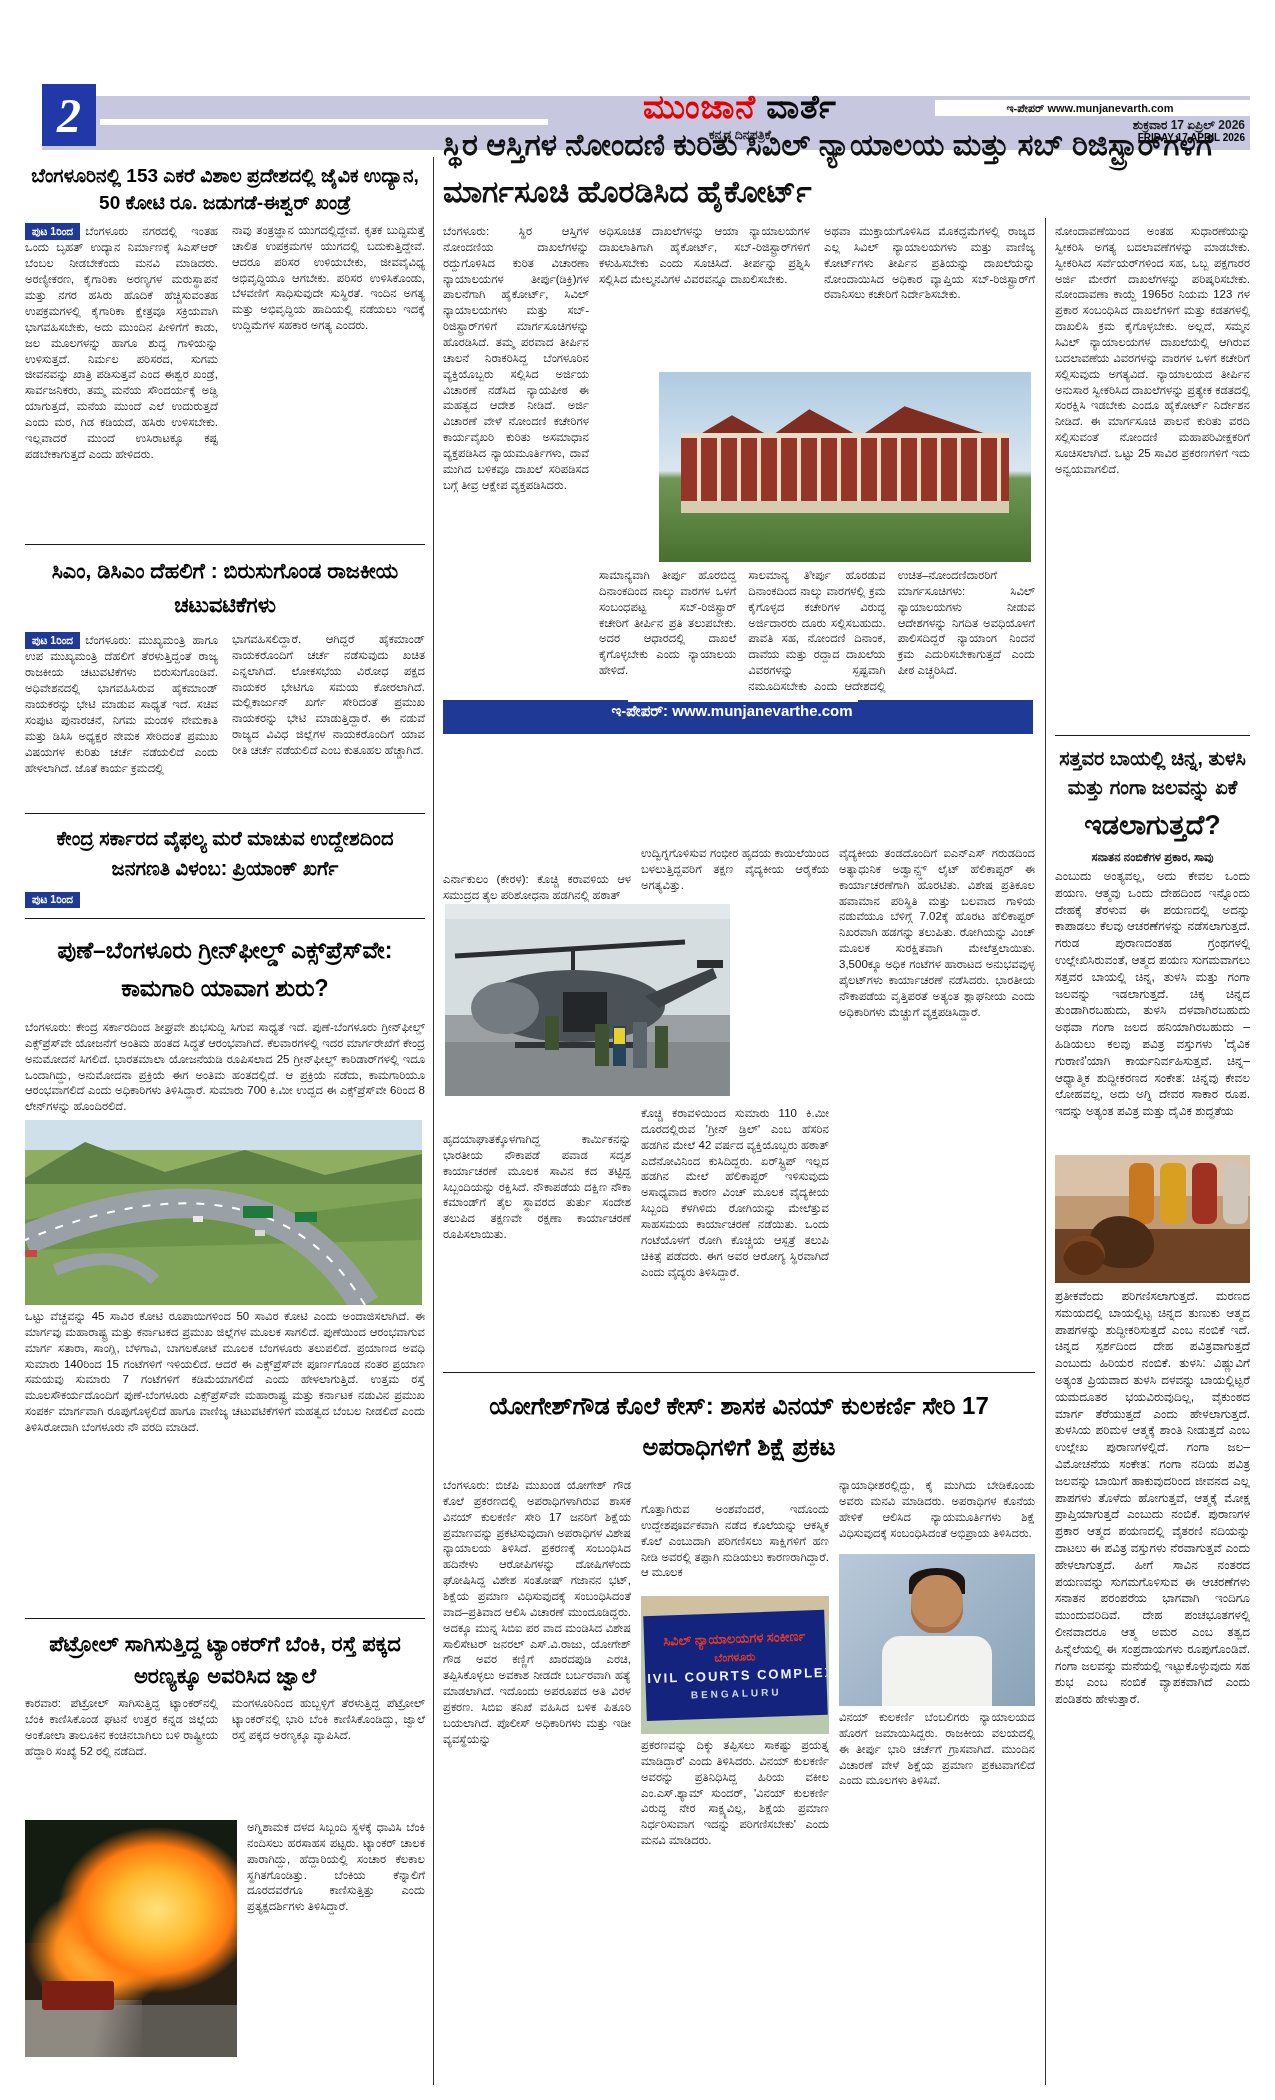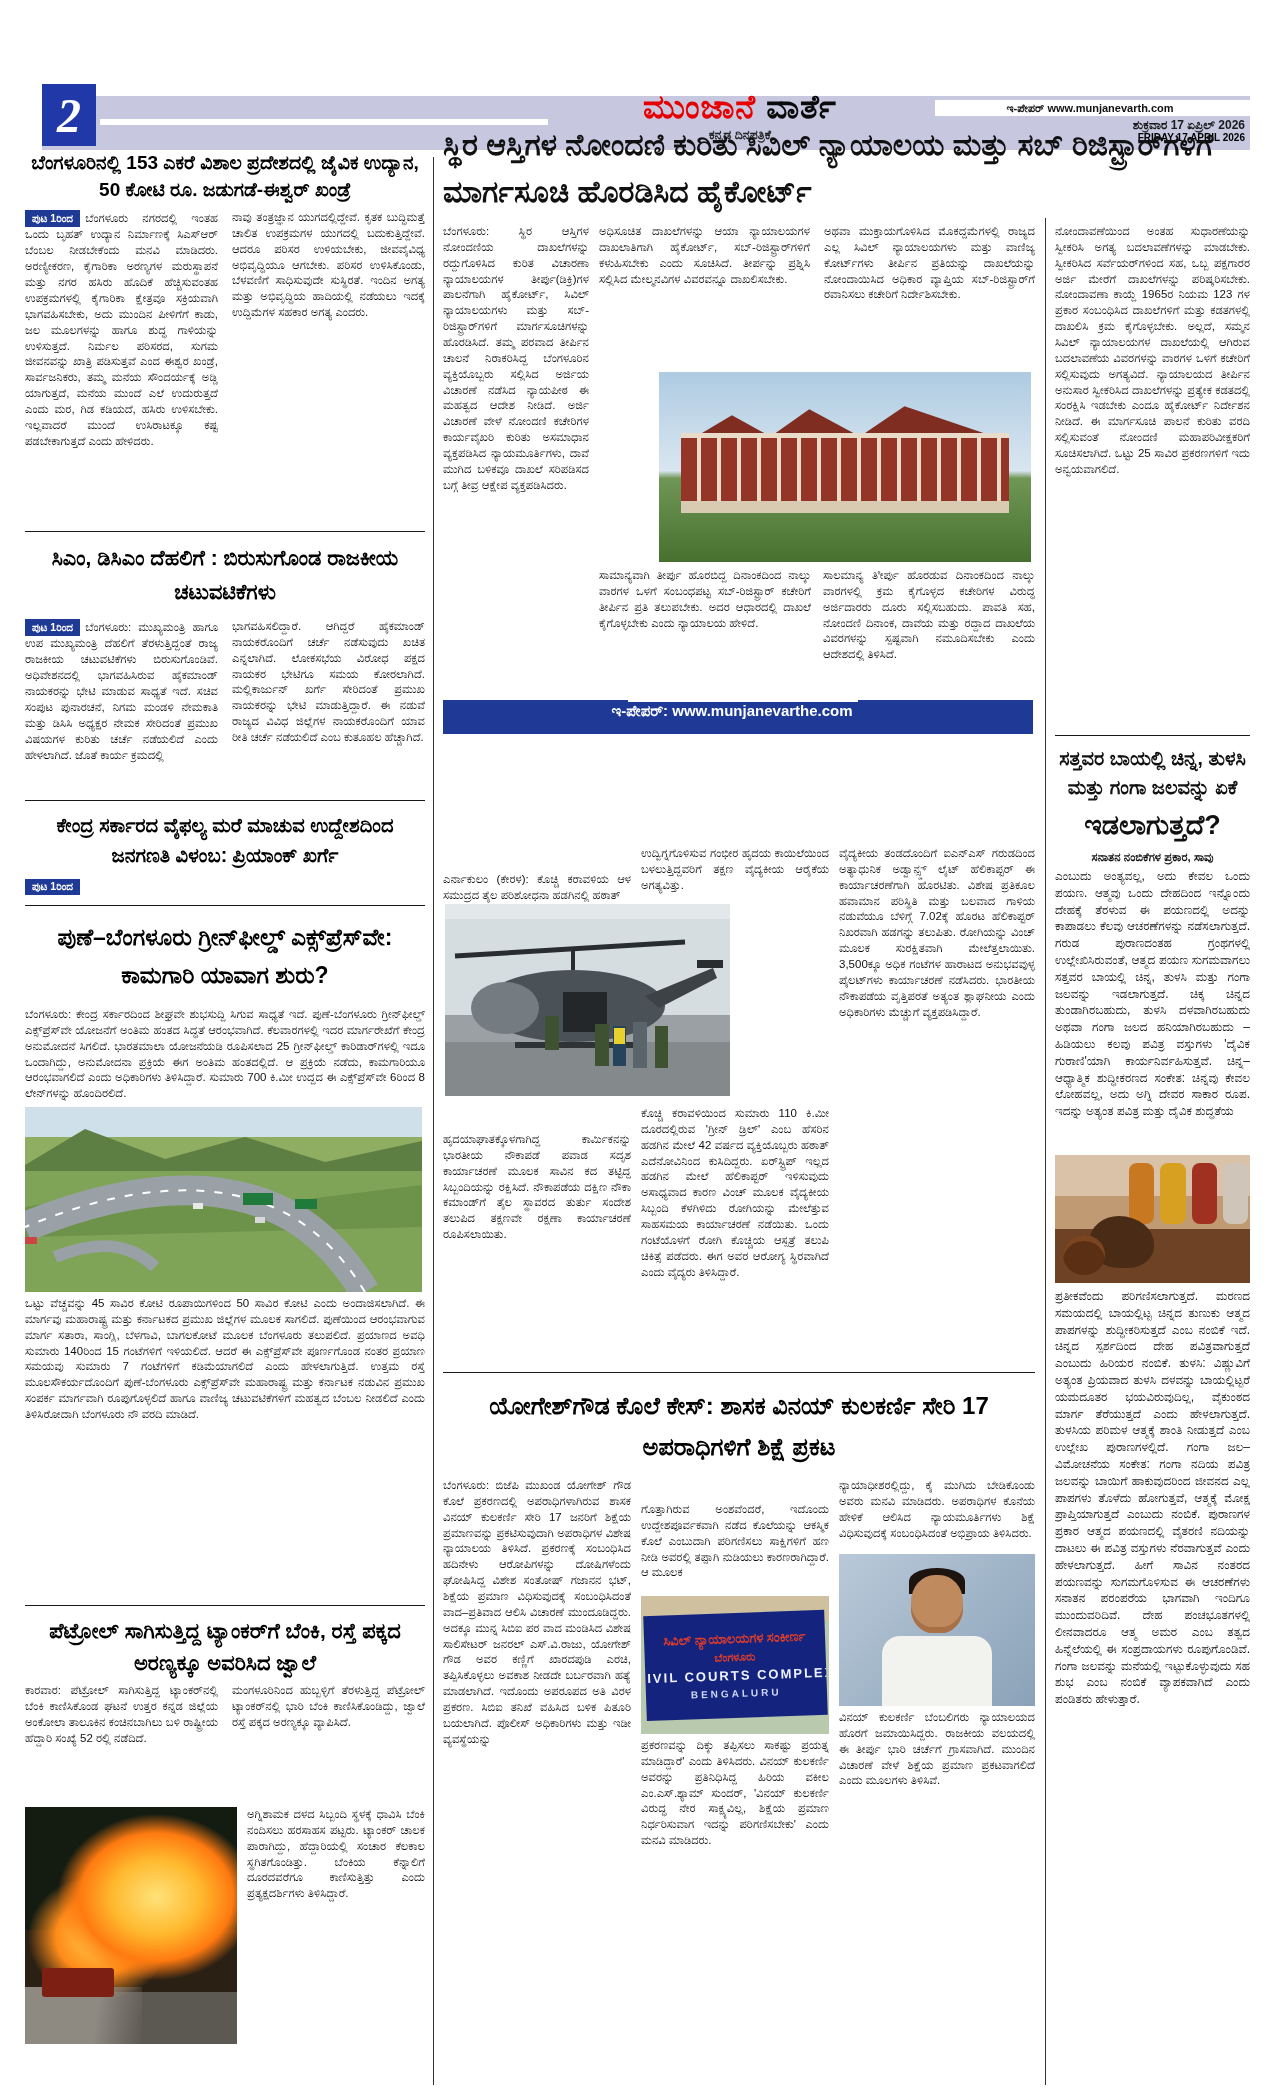--- a/index.html
+++ b/index.html
@@ -94,21 +94,21 @@
     </div>
     <div class="mast-tag">ಕನ್ನಡ ದಿನಪತ್ರಿಕೆ</div>
   </div>
   <div class="abs hdr-white">ಇ-ಪೇಪರ್ www.munjanevarth.com</div>
   <div class="abs hdr-datekn">ಶ‍ುಕ್ರವಾರ 17 ಏಪ್ರಿಲ್ 2026</div>
   <div class="abs hdr-dateen">FRIDAY 17 APRIL 2026</div>
 
   <div class="abs vline" style="left:433px;top:157px;height:1928px;"></div>
   <div class="abs vline" style="left:1045px;top:218px;height:1867px;"></div>
 
-  <div class="abs" style="left:25px;top:150px;width:400px;">
+  <div class="abs" style="left:25px;top:163px;width:400px;">
 
     <div class="hl" style="font-size:19px;line-height:1.4;height:56px;">ಬೆಂಗಳೂರಿನಲ್ಲಿ 153 ಎಕರೆ ವಿಶಾಲ ಪ್ರದೇಶದಲ್ಲಿ ಜೈವಿಕ ಉದ್ಯಾನ, 50 ಕೋಟಿ ರೂ. ಜಡುಗಡೆ-ಈಶ್ವರ್ ಖಂಡ್ರೆ</div>
 
     <div class="cols2 body" style="height:312px;margin-top:4px;">
       <div><span class="tag">ಪುಟ 1ರಿಂದ</span><span>ಬೆಂಗಳೂರು ನಗರದಲ್ಲಿ ಇಂತಹ ಒಂದು ಬೃಹತ್ ಉದ್ಯಾನ ನಿರ್ಮಾಣಕ್ಕೆ ಸಿಎಸ್ಆರ್ ಬೆಂಬಲ ನೀಡಬೇಕೆಂದು ಮನವಿ ಮಾಡಿದರು. ಅರಣ್ಯೀಕರಣ, ಕೈಗಾರಿಕಾ ಅರಣ್ಯಗಳ ಮರುಸ್ಥಾಪನೆ ಮತ್ತು ನಗರ ಹಸಿರು ಹೊದಿಕೆ ಹೆಚ್ಚಿಸುವಂತಹ ಉಪಕ್ರಮಗಳಲ್ಲಿ ಕೈಗಾರಿಕಾ ಕ್ಷೇತ್ರವೂ ಸಕ್ರಿಯವಾಗಿ ಭಾಗವಹಿಸಬೇಕು, ಅದು ಮುಂದಿನ ಪೀಳಿಗೆಗೆ ಕಾಡು, ಜಲ ಮೂಲಗಳನ್ನು ಹಾಗೂ ಶುದ್ಧ ಗಾಳಿಯನ್ನು ಉಳಿಸುತ್ತದೆ. ನಿರ್ಮಲ ಪರಿಸರದ, ಸುಗಮ ಜೀವನವನ್ನು ಖಾತ್ರಿ ಪಡಿಸುತ್ತವೆ ಎಂದ ಈಶ್ವರ ಖಂಡ್ರೆ, ಸಾರ್ವಜನಿಕರು, ತಮ್ಮ ಮನೆಯ ಸೌಂದರ್ಯಕ್ಕೆ ಅಡ್ಡಿ ಯಾಗುತ್ತದೆ, ಮನೆಯ ಮುಂದೆ ಎಲೆ ಉದುರುತ್ತದೆ ಎಂದು ಮರ, ಗಿಡ ಕಡಿಯದೆ, ಹಸಿರು ಉಳಿಸಬೇಕು. ಇಲ್ಲವಾದರೆ ಮುಂದೆ ಉಸಿರಾಟಕ್ಕೂ ಕಷ್ಟ ಪಡಬೇಕಾಗುತ್ತದೆ ಎಂದು ಹೇಳಿದರು.</span></div>
       <div>ನಾವು ತಂತ್ರಜ್ಞಾನ ಯುಗದಲ್ಲಿದ್ದೇವೆ. ಕೃತಕ ಬುದ್ಧಿಮತ್ತೆ ಚಾಲಿತ ಉಪಕ್ರಮಗಳ ಯುಗದಲ್ಲಿ ಬದುಕುತ್ತಿದ್ದೇವೆ. ಆದರೂ ಪರಿಸರ ಉಳಿಯಬೇಕು, ಜೀವವೈವಿಧ್ಯ ಅಭಿವೃದ್ಧಿಯೂ ಆಗಬೇಕು. ಪರಿಸರ ಉಳಿಸಿಕೊಂಡು, ಬೆಳವಣಿಗೆ ಸಾಧಿಸುವುದೇ ಸುಸ್ಥಿರತೆ. ಇಂದಿನ ಅಗತ್ಯ ಮತ್ತು ಅಭಿವೃದ್ಧಿಯ ಹಾದಿಯಲ್ಲಿ ನಡೆಯಲು ಇದಕ್ಕೆ ಉದ್ದಿಮೆಗಳ ಸಹಕಾರ ಅಗತ್ಯ ಎಂದರು.</div>
     </div>
 
     <div class="hrule" style="margin:9px 0;"></div>
 
@@ -178,20 +178,21 @@
       <div>ಅಥವಾ ಮುಕ್ತಾಯಗೊಳಿಸಿದ ಮೊಕದ್ದಮೆಗಳಲ್ಲಿ ರಾಜ್ಯದ ಎಲ್ಲ ಸಿವಿಲ್ ನ್ಯಾಯಾಲಯಗಳು ಮತ್ತು ವಾಣಿಜ್ಯ ಕೋರ್ಟ್‌ಗಳು ತೀರ್ಪಿನ ಪ್ರತಿಯನ್ನು ದಾಖಲೆಯನ್ನು ನೋಂದಾಯಿಸಿದ ಅಧಿಕಾರ ವ್ಯಾಪ್ತಿಯ ಸಬ್-ರಿಜಿಸ್ಟ್ರಾರ್‌ಗೆ ರವಾನಿಸಲು ಕಚೇರಿಗೆ ನಿರ್ದೇಶಿಸಬೇಕು.</div>
     </div>
     <div class="ph ph-court" style="width:372px;height:190px;margin:6px 0 6px 60px;">
       <div class="court-roof"></div>
       <div class="court-body"></div>
       <div class="court-base"></div>
     </div>
     <div class="cols3 body" style="height:126px;">
       <div>ಸಾಮಾನ್ಯವಾಗಿ ತೀರ್ಪು ಹೊರಬಿದ್ದ ದಿನಾಂಕದಿಂದ ನಾಲ್ಕು ವಾರಗಳ ಒಳಗೆ ಸಂಬಂಧಪಟ್ಟ ಸಬ್-ರಿಜಿಸ್ಟ್ರಾರ್ ಕಚೇರಿಗೆ ತೀರ್ಪಿನ ಪ್ರತಿ ತಲುಪಬೇಕು. ಅದರ ಆಧಾರದಲ್ಲಿ ದಾಖಲೆ ಕೈಗೊಳ್ಳಬೇಕು ಎಂದು ನ್ಯಾಯಾಲಯ ಹೇಳಿದೆ.</div>
       <div>ಸಾಲಮಾನ್ಯ ತಿೀರ್ಪು ಹೊರಡುವ ದಿನಾಂಕದಿಂದ ನಾಲ್ಕು ವಾರಗಳಲ್ಲಿ ಕ್ರಮ ಕೈಗೊಳ್ಳದ ಕಚೇರಿಗಳ ವಿರುದ್ಧ ಅರ್ಜಿದಾರರು ದೂರು ಸಲ್ಲಿಸಬಹುದು. ಪಾವತಿ ಸಹ, ನೋಂದಣಿ ದಿನಾಂಕ, ದಾವೆಯ ಮತ್ತು ರದ್ದಾದ ದಾಖಲೆಯ ವಿವರಗಳನ್ನು ಸ್ಪಷ್ಟವಾಗಿ ನಮೂದಿಸಬೇಕು ಎಂದು ಆದೇಶದಲ್ಲಿ ತಿಳಿಸಿದೆ.</div>
+      <div>ಉಚಿತ–ನೋಂದಣಿದಾರರಿಗೆ ಮಾರ್ಗಸೂಚಿಗಳು: ಸಿವಿಲ್ ನ್ಯಾಯಾಲಯಗಳು ನೀಡುವ ಆದೇಶಗಳನ್ನು ನಿಗದಿತ ಅವಧಿಯೊಳಗೆ ಪಾಲಿಸದಿದ್ದರೆ ನ್ಯಾಯಾಂಗ ನಿಂದನೆ ಕ್ರಮ ಎದುರಿಸಬೇಕಾಗುತ್ತದೆ ಎಂದು ಪೀಠ ಎಚ್ಚರಿಸಿದೆ.</div>
     </div>
   </div>
 
   <div class="abs body" style="left:1055px;top:224px;width:195px;height:472px;">ನೋಂದಾವಣೆಯಿಂದ ಅಂತಹ ಸುಧಾರಣೆಯನ್ನು ಸ್ವೀಕರಿಸಿ ಅಗತ್ಯ ಬದಲಾವಣೆಗಳನ್ನು ಮಾಡಬೇಕು. ಸ್ವೀಕರಿಸಿದ ಸರ್ವೆಯರ್‌ಗಳಿಂದ ಸಹ, ಒಬ್ಬ ಪಕ್ಷಗಾರರ ಅರ್ಜಿ ಮೇರೆಗೆ ದಾಖಲೆಗಳನ್ನು ಪರಿಷ್ಕರಿಸಬೇಕು. ನೋಂದಾವಣಾ ಕಾಯ್ದೆ 1965ರ ನಿಯಮ 123 ಗಳ ಪ್ರಕಾರ ಸಂಬಂಧಿಸಿದ ದಾಖಲೆಗಳಿಗೆ ಮತ್ತು ಕಡತಗಳಲ್ಲಿ ದಾಖಲಿಸಿ ಕ್ರಮ ಕೈಗೊಳ್ಳಬೇಕು. ಅಲ್ಲದೆ, ಸಮ್ಮನ ಸಿವಿಲ್ ನ್ಯಾಯಾಲಯಗಳ ದಾಖಲೆಯಲ್ಲಿ ಆಗಿರುವ ಬದಲಾವಣೆಯ ವಿವರಗಳನ್ನು ವಾರಗಳ ಒಳಗೆ ಕಚೇರಿಗೆ ಸಲ್ಲಿಸುವುದು ಅಗತ್ಯವಿದೆ. ನ್ಯಾಯಾಲಯದ ತೀರ್ಪಿನ ಅನುಸಾರ ಸ್ವೀಕರಿಸಿದ ದಾಖಲೆಗಳನ್ನು ಪ್ರತ್ಯೇಕ ಕಡತದಲ್ಲಿ ಸಂರಕ್ಷಿಸಿ ಇಡಬೇಕು ಎಂದೂ ಹೈಕೋರ್ಟ್ ನಿರ್ದೇಶನ ನೀಡಿದೆ. ಈ ಮಾರ್ಗಸೂಚಿ ಪಾಲನೆ ಕುರಿತು ವರದಿ ಸಲ್ಲಿಸುವಂತೆ ನೋಂದಣಿ ಮಹಾಪರಿವೀಕ್ಷಕರಿಗೆ ಸೂಚಿಸಲಾಗಿದೆ. ಒಟ್ಟು 25 ಸಾವಿರ ಪ್ರಕರಣಗಳಿಗೆ ಇದು ಅನ್ವಯವಾಗಲಿದೆ.</div>
 
   <div class="abs bluebar" style="left:443px;top:700px;width:590px;height:34px;flex-direction:column;">
     <div class="wline"></div>
     <div class="txt">ಇ-ಪೇಪರ್: www.munjanevarthe.com</div>
   </div>
 

